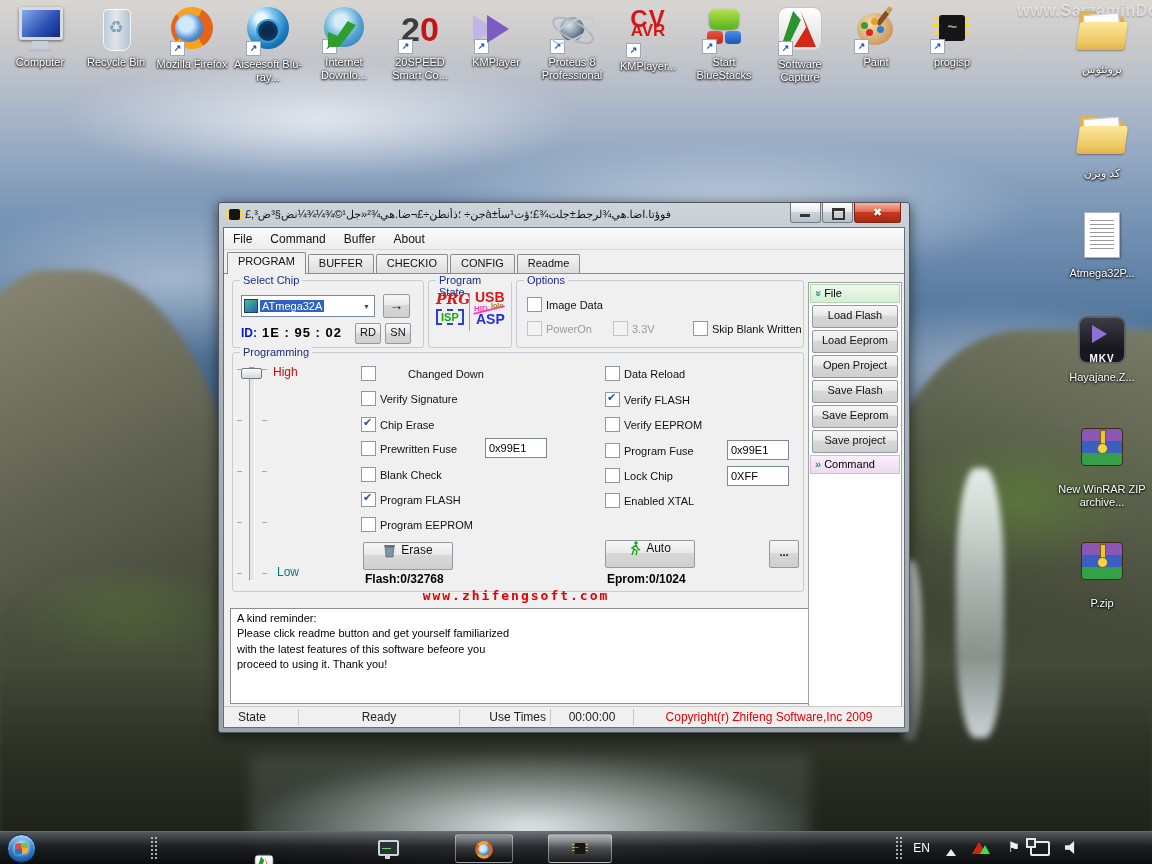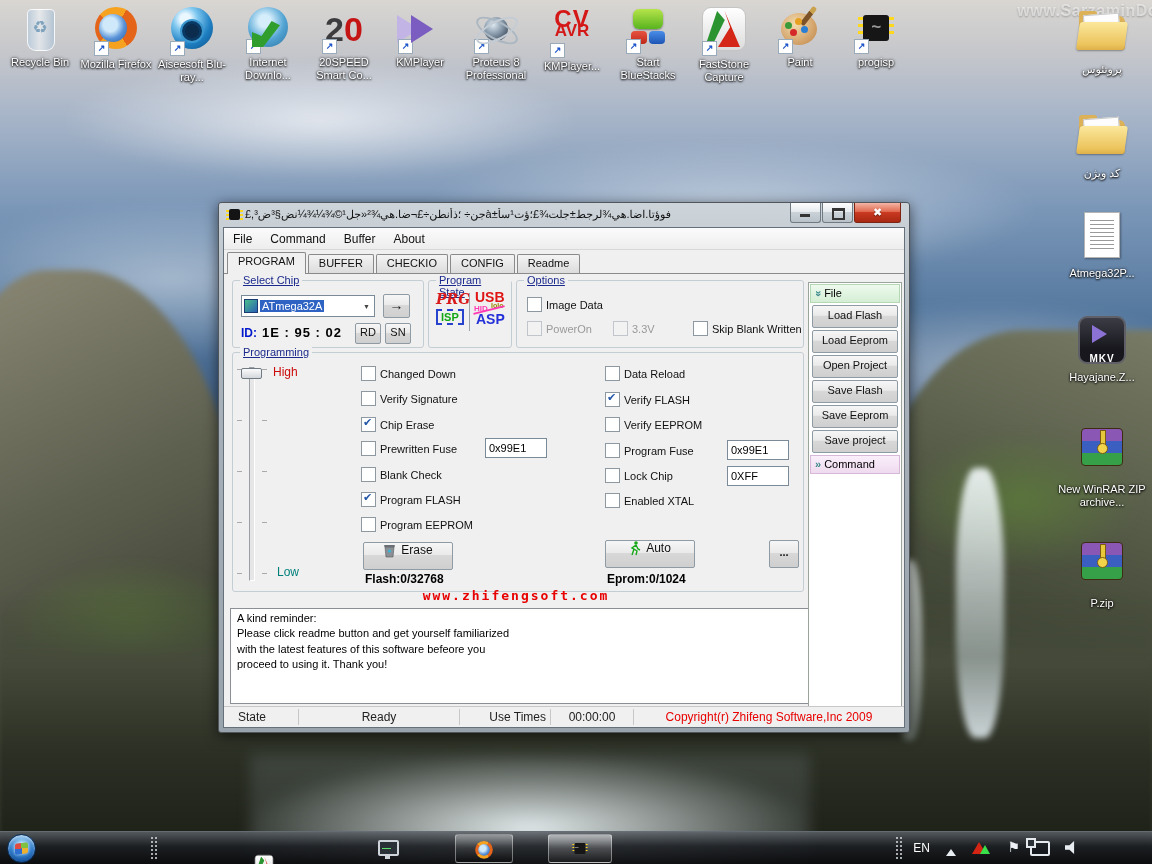--- a/index.html
+++ b/index.html
@@ -140,21 +140,21 @@
   .winbody{position:absolute;left:4px;top:24px;right:4px;bottom:4px;background:#f0f0f0;border:1px solid #64707a;}
   .menubar{position:absolute;left:0;top:0;right:0;height:21px;background:linear-gradient(180deg,#fbfbfb,#ededed);
     border-bottom:1px solid #d8d8d8;display:flex;align-items:center;font-size:12px;color:#111;}
   .menuitem{padding:2px 9px;}
   .tabstrip{position:absolute;left:0;top:22px;right:0;height:23px;display:flex;align-items:flex-end;padding-left:3px;}
   .tab{border:1px solid #8a8a8a;border-bottom:none;border-radius:2px 2px 0 0;padding:2px 10px 3px;margin-right:2px;
     background:linear-gradient(180deg,#f4f4f4,#dcdcdc);font-size:11px;color:#111;height:13px;}
   .tab.active{background:#f0f0f0;height:16px;font-size:11px;position:relative;top:1px;box-shadow:0 2px 0 #f0f0f0;}
   .tabline{position:absolute;left:0;right:0;top:45px;height:1px;background:#8a8a8a;}
   .group{position:absolute;border:1px solid #c3cdd4;border-radius:3px;}
-  .group .caption{position:absolute;top:-7px;left:7px;background:#f0f0f0;padding:0 3px;color:#1b2a8c;font-size:11px;text-decoration:underline;}
+  .group .caption{position:absolute;top:-7px;left:7px;background:#f0f0f0;padding:0 3px;color:#1b2a8c;font-size:11px;}
   .g-selchip{left:8px;top:52px;width:190px;height:66px;}
   .g-state{left:204px;top:52px;width:82px;height:66px;}
   .g-options{left:292px;top:52px;width:286px;height:66px;}
   .g-prog{left:8px;top:124px;width:570px;height:238px;}
   
   .combo{position:absolute;left:8px;top:14px;width:132px;height:20px;background:#fff;border:1px solid #7a8a99;display:flex;align-items:center;}
   .combo .chipglyph{width:12px;height:12px;margin:0 2px;background:linear-gradient(135deg,#49c08a,#2a5fb4);border:1px solid #1a3a74;}
   .combo .val{background:#2e63c4;color:#fff;padding:0 2px;font-size:11px;}
   .combo .drop{margin-left:auto;width:15px;text-align:center;color:#444;font-size:7px;}
   .btn{border:1px solid #8e9aa4;border-radius:2px;background:linear-gradient(180deg,#f6f6f6,#eaeaea 45%,#d8d8d8 46%,#cfcfcf);
@@ -187,21 +187,21 @@
   
   .slider-track{position:absolute;left:16px;top:14px;width:4px;height:212px;background:#e6e6e6;
     border:1px solid #9aa0a6;border-right-color:#fff;border-bottom-color:#fff;}
   .slider-ticks{position:absolute;left:4px;top:16px;width:30px;height:206px;
     background:repeating-linear-gradient(180deg,#aaa 0 1px,rgba(0,0,0,0) 1px 51px),repeating-linear-gradient(180deg,#aaa 0 1px,rgba(0,0,0,0) 1px 51px);
     background-size:5px 100%,5px 100%;background-position:0 0,100% 0;background-repeat:no-repeat;}
   .slider-thumb{position:absolute;left:8px;top:15px;width:19px;height:9px;border:1px solid #707a82;border-radius:2px;
     background:linear-gradient(180deg,#fafafa,#d4d8dc);}
   .lbl-high{position:absolute;left:40px;top:12px;color:#cc0a0a;font-size:12px;}
   .lbl-low{position:absolute;left:44px;top:212px;color:#00807a;font-size:12px;}
-  .pc0{left:128px;top:13px;} .pc1{left:128px;top:38px;} .pc2{left:128px;top:64px;} .pc3{left:128px;top:88px;}
+  .pc0{left:128px;top:13px;gap:28px;} .pc1{left:128px;top:38px;} .pc2{left:128px;top:64px;} .pc3{left:128px;top:88px;}
   .pc4{left:128px;top:114px;} .pc5{left:128px;top:139px;} .pc6{left:128px;top:164px;}
   .qc0{left:372px;top:13px;} .qc1{left:372px;top:39px;} .qc2{left:372px;top:64px;} .qc3{left:372px;top:90px;}
   .qc4{left:372px;top:115px;} .qc5{left:372px;top:140px;}
   .field{position:absolute;background:#fff;border:1px solid #7a8a99;font-size:11px;padding:2px 3px;width:54px;height:14px;
     font-family:"Liberation Sans",sans-serif;color:#000;}
   .f-prewrit{left:252px;top:85px;} .f-profuse{left:494px;top:87px;} .f-lock{left:494px;top:113px;}
   .bigbtn{position:absolute;height:26px;width:88px;display:flex;justify-content:center;gap:5px;font-size:12px;}
   .b-erase{left:130px;top:189px;} .b-auto{left:372px;top:187px;}
   .b-more{position:absolute;left:536px;top:187px;width:28px;height:26px;font-weight:bold;line-height:22px;}
   .counter{position:absolute;font-weight:bold;font-size:12px;color:#000;}
@@ -278,20 +278,24 @@
     <div class="wp wp-green wp-g2"></div>
     <div class="wp wp-rockB"></div>
     <div class="wp wp-fall"></div>
     <div class="wp wp-fall2"></div>
     <div class="wp wp-foam"></div>
   </div>
   <div class="watermark">www.SarzaminDo</div>
 
   <div class="icons-row">
     <div class="dicon">
+      <div class="glyphbox i-computer"></div>
+      <div class="cap">Computer</div>
+    </div>
+    <div class="dicon">
       <div class="glyphbox i-recycle"></div>
       <div class="cap">Recycle Bin</div>
     </div>
     <div class="dicon">
       <div class="glyphbox">
           <div class="i-firefox"></div>
           <span class="sc">↗</span>
         </div>
       <div class="cap">Mozilla Firefox</div>
     </div>
@@ -343,21 +347,21 @@
           <i class="l3"></i>
           <span class="sc">↗</span>
         </div>
       <div class="cap">Start BlueStacks</div>
     </div>
     <div class="dicon">
       <div class="glyphbox">
           <div class="i-fs"></div>
           <span class="sc">↗</span>
         </div>
-      <div class="cap">FastStone Capture</div>
+      <div class="cap">Software Capture</div>
     </div>
     <div class="dicon">
       <div class="glyphbox i-paint">
           <i class="brush"></i>
           <span class="sc">↗</span>
         </div>
       <div class="cap">Paint</div>
     </div>
     <div class="dicon">
       <div class="glyphbox i-chip">

